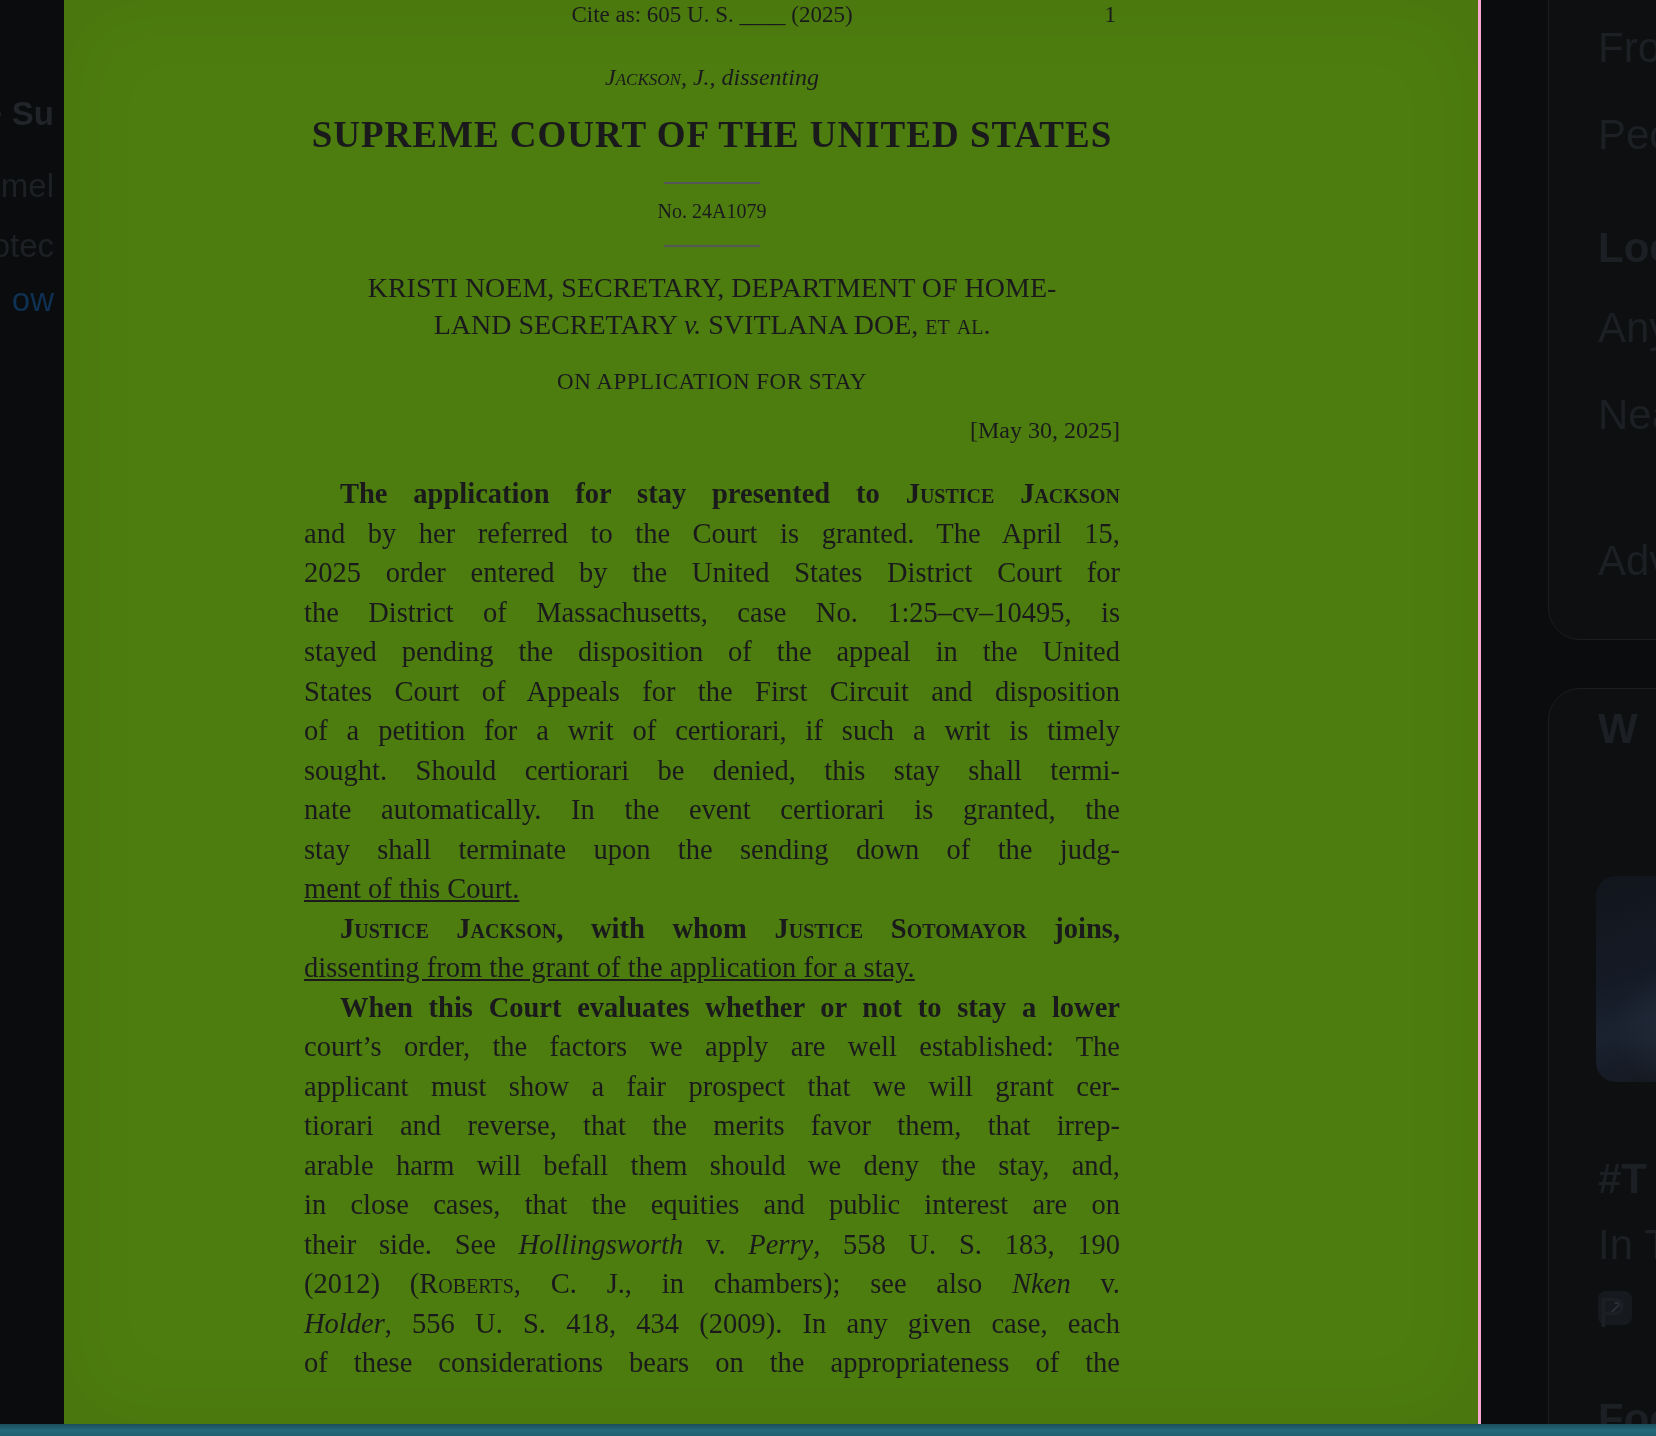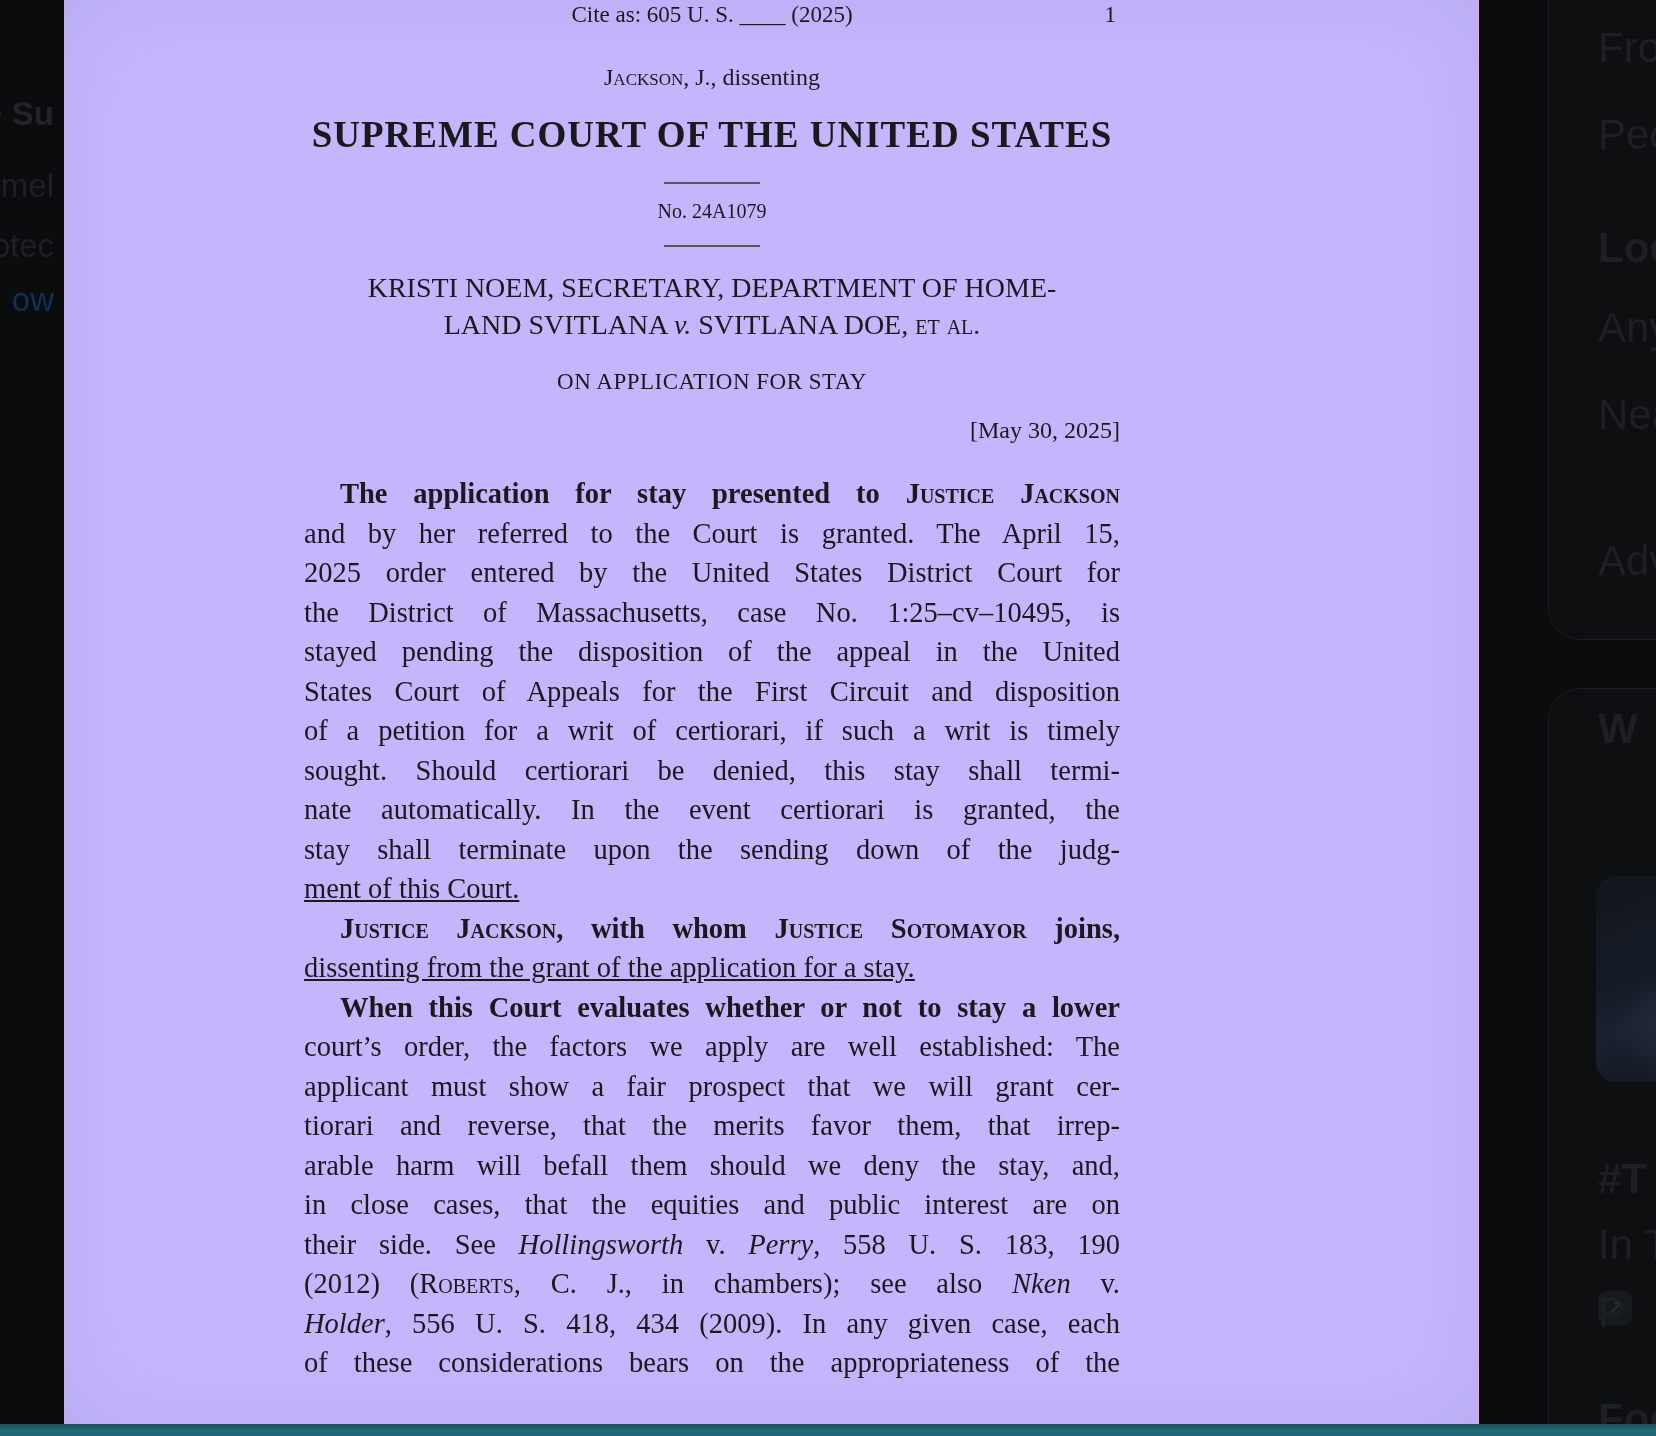--- a/index.html
+++ b/index.html
@@ -47,29 +47,29 @@
          background:
            radial-gradient(70px 60px at 85% 30%, #1c2330 0%, rgba(20,24,32,0) 70%),
            radial-gradient(90px 80px at 70% 75%, #232c3a 0%, rgba(22,26,34,0) 75%),
            linear-gradient(160deg,#11151c 0%,#151b26 45%,#1a2230 65%,#12151b 100%);}
   .ext-icon{position:absolute;left:120px;top:1291px;width:34px;height:34px;border-radius:8px;
             background:#16191d;color:#2b3037;display:flex;align-items:center;justify-content:center;
             font-size:24px;}
   .ext-icon::before{content:"\2197";}
 
   
-  .page{position:absolute;left:64px;top:0;width:1414px;height:1424px;background:#c4b5fd;
-        box-shadow:inset 0 0 90px rgba(0,0,0,0.055);border-right:1px solid #f9a8d4;}
+  .page{position:absolute;left:64px;top:0;width:1414px;height:1424px;background:#4d7c0f;
+        box-shadow:inset 0 0 90px rgba(0,0,0,0.055);border-right:3px solid #f9a8d4;}
   .doc-col{position:absolute;left:240px;top:0;width:816px;color:#1a1a1c;
            font-family:"Liberation Serif","DejaVu Serif",serif;}
 
   .cite-row{position:relative;height:30px;margin-top:2px;font-size:23px;}
   .cite-center{text-align:center;}
   .page-num{position:absolute;right:4px;top:0;}
-  .running-head{margin-top:32px;text-align:center;font-size:24px;}
+  .running-head{margin-top:32px;text-align:center;font-size:24px;font-style:italic;}
   .court-title{margin-top:22px;text-align:center;font-size:37px;font-weight:bold;letter-spacing:1px;}
   .rule{width:96px;border-top:2px solid #55565a;margin:0 auto;}
   .rule1{margin-top:26px;}
   .rule2{margin-top:22px;}
   .docket{margin-top:16px;text-align:center;font-size:20px;}
   .caption{margin-top:22px;font-size:28px;line-height:37px;}
   .caption .rline{text-align:center;}
   .subtitle{margin-top:26px;text-align:center;font-size:23px;letter-spacing:0.5px;}
   .dateline{margin-top:22px;text-align:right;font-size:24px;}
   .body-text{margin-top:30px;font-size:28.5px;line-height:39.5px;}
@@ -132,21 +132,21 @@
       <div class="court-title">SUPREME COURT OF THE UNITED STATES</div>
 
       <div class="rule rule1"></div>
 
       <div class="docket">No. 24A1079</div>
 
       <div class="rule rule2"></div>
 
       <div class="caption">
           <div class="rline"><span>KRISTI NOEM, SECRETARY, DEPARTMENT OF HOME-</span></div>
-          <div class="rline"><span>LAND SVITLANA </span><span class="i">v.</span><span> SVITLANA DOE, </span><span class="sc">et al.</span></div>
+          <div class="rline"><span>LAND SECRETARY </span><span class="i">v.</span><span> SVITLANA DOE, </span><span class="sc">et al.</span></div>
         </div>
 
       <div class="subtitle">ON APPLICATION FOR STAY</div>
 
       <div class="dateline">[May 30, 2025]</div>
 
       <div class="body-text">
           <div class="line ind"><span>The application for stay presented to </span><span class="sc">Justice Jackson</span></div>
           <div class="line"><span>and by her referred to the Court is granted.  The April 15,</span></div>
           <div class="line"><span>2025 order entered by the United States District Court for</span></div>

